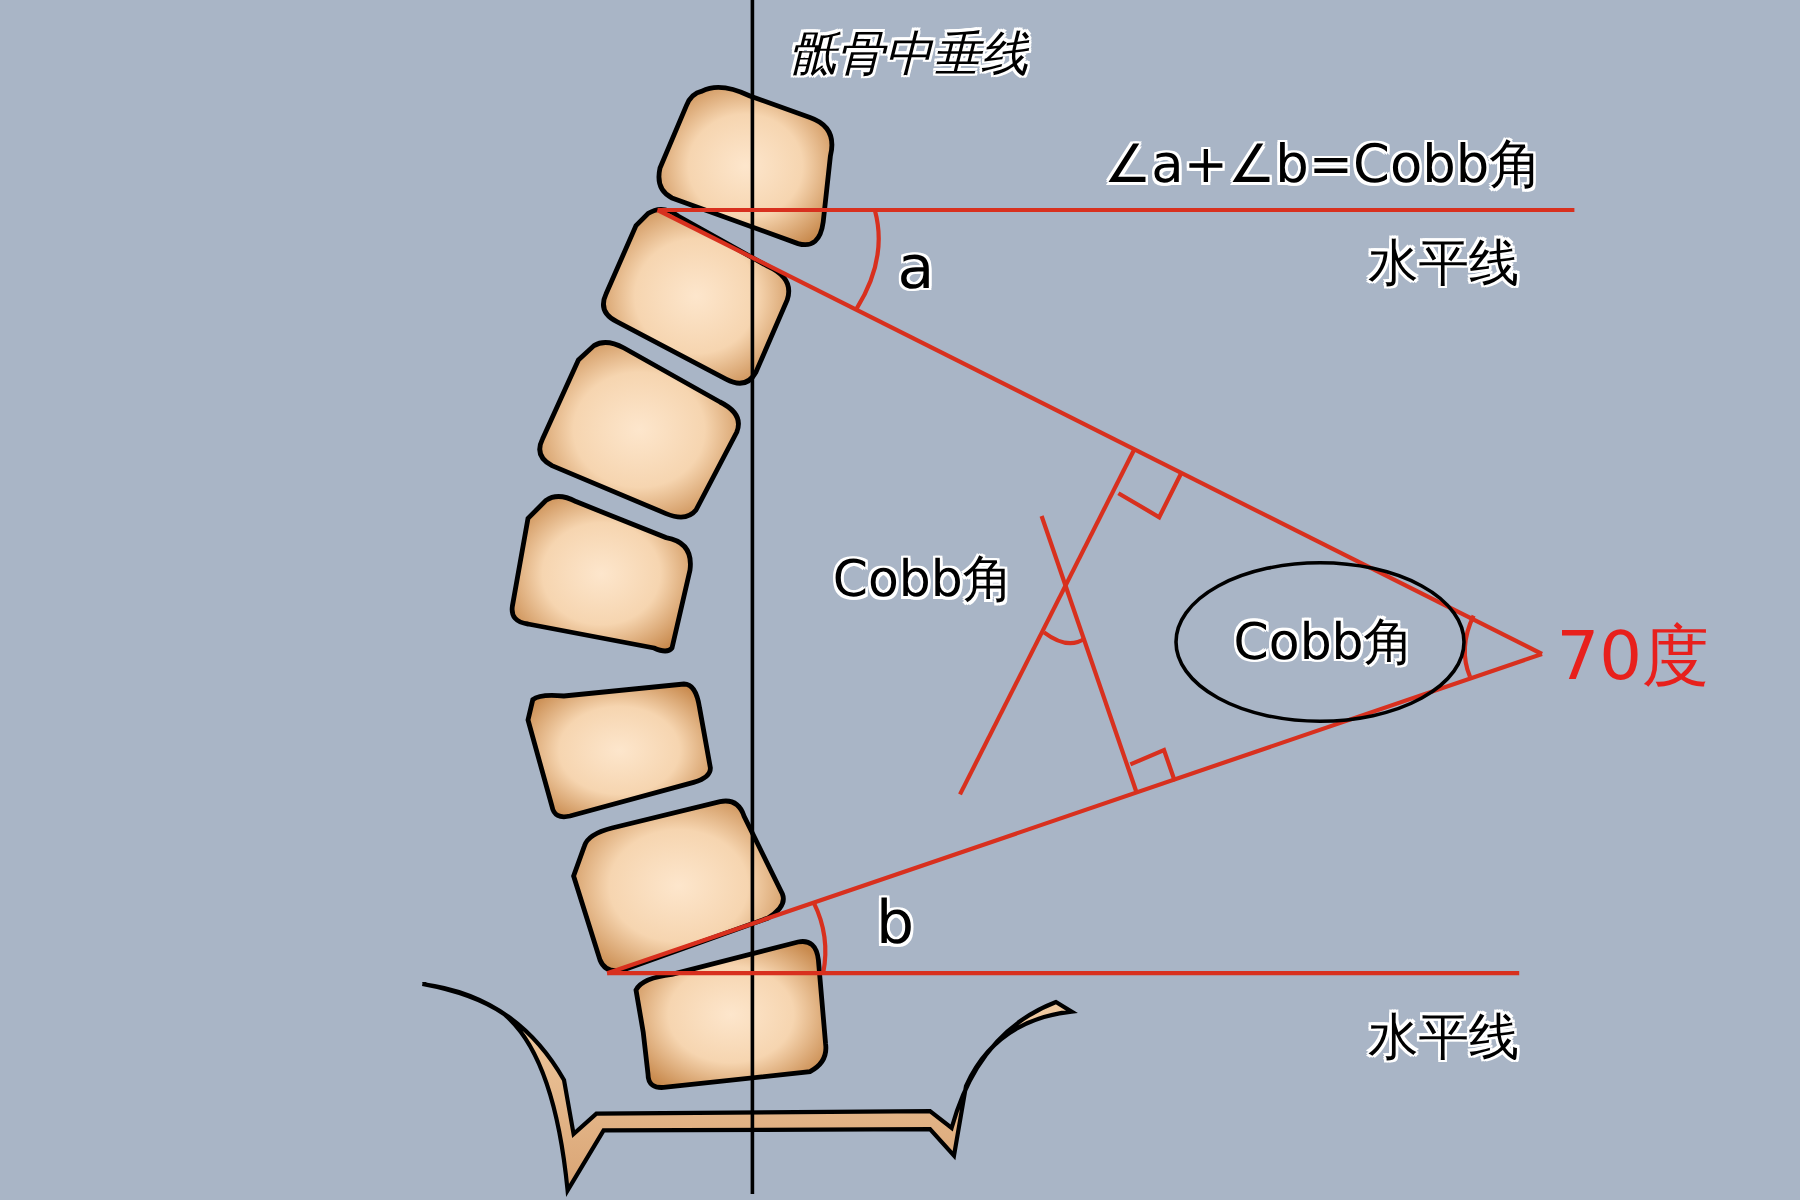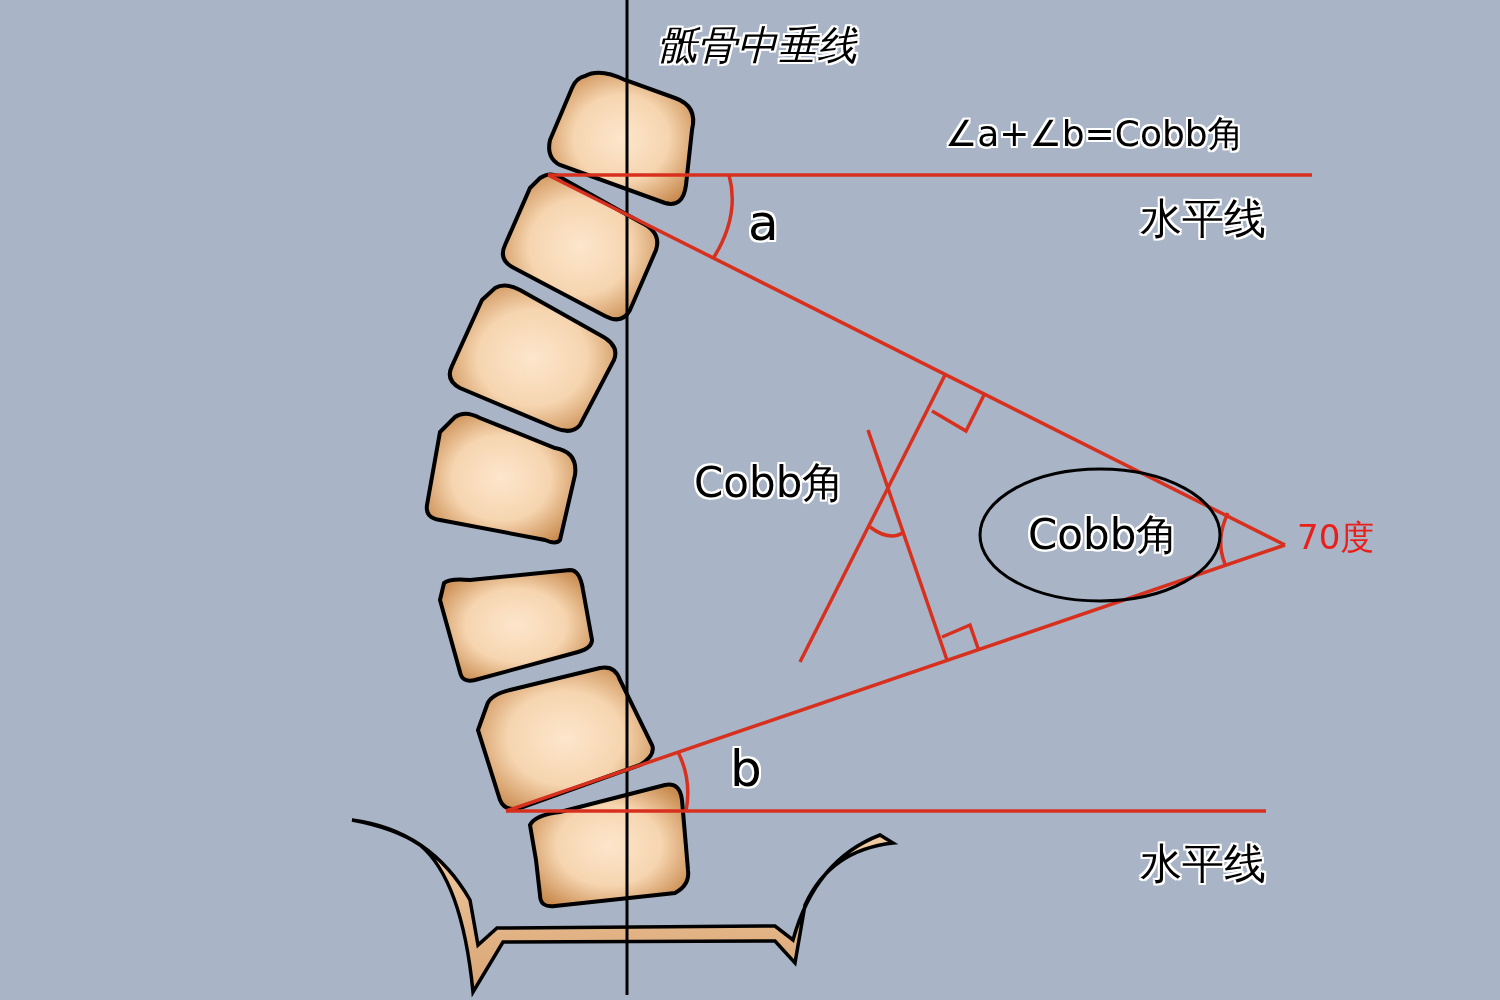--- a/index.html
+++ b/index.html
@@ -64,21 +64,21 @@
       <path d="M729,175 Q740,215 714,257"></path>
       <path d="M678,752 Q692,780 686,811"></path>
       <path d="M870,527 Q890,542 904,532"></path>
       <path d="M1228,513 Q1215,540 1225,564"></path>
     </g>
 
     <ellipse cx="1100" cy="535" rx="120" ry="66" fill="none" stroke="#000" stroke-width="3"></ellipse>
   </svg>
 
   <div class="label" style="left:657px; top:25px; font-size:40px;font-style:italic;">骶骨中垂线</div>
-  <div class="label" style="left:945px; top:116px; font-size:36px;">∠a+∠b=Cobb角</div>
+  <div class="label" style="left:920px; top:116px; font-size:44px;">∠a+∠b=Cobb角</div>
   <div class="label" style="left:1140px; top:198px; font-size:42px;">水平线</div>
   <div class="label" style="left:748px; top:198px; font-size:50px;">a</div>
   <div class="label" style="left:730px; top:744px; font-size:50px;">b</div>
   <div class="label" style="left:694px; top:462px; font-size:42px;">Cobb角</div>
   <div class="label" style="left:1028px; top:514px; font-size:42px;">Cobb角</div>
-  <div class="label red" style="left:1297px; top:520px; font-size:34px;">70度</div>
+  <div class="label red" style="left:1297px; top:520px; font-size:56px;">70度</div>
   <div class="label" style="left:1140px; top:843px; font-size:42px;">水平线</div>
 </div>
 
 </body></html>

